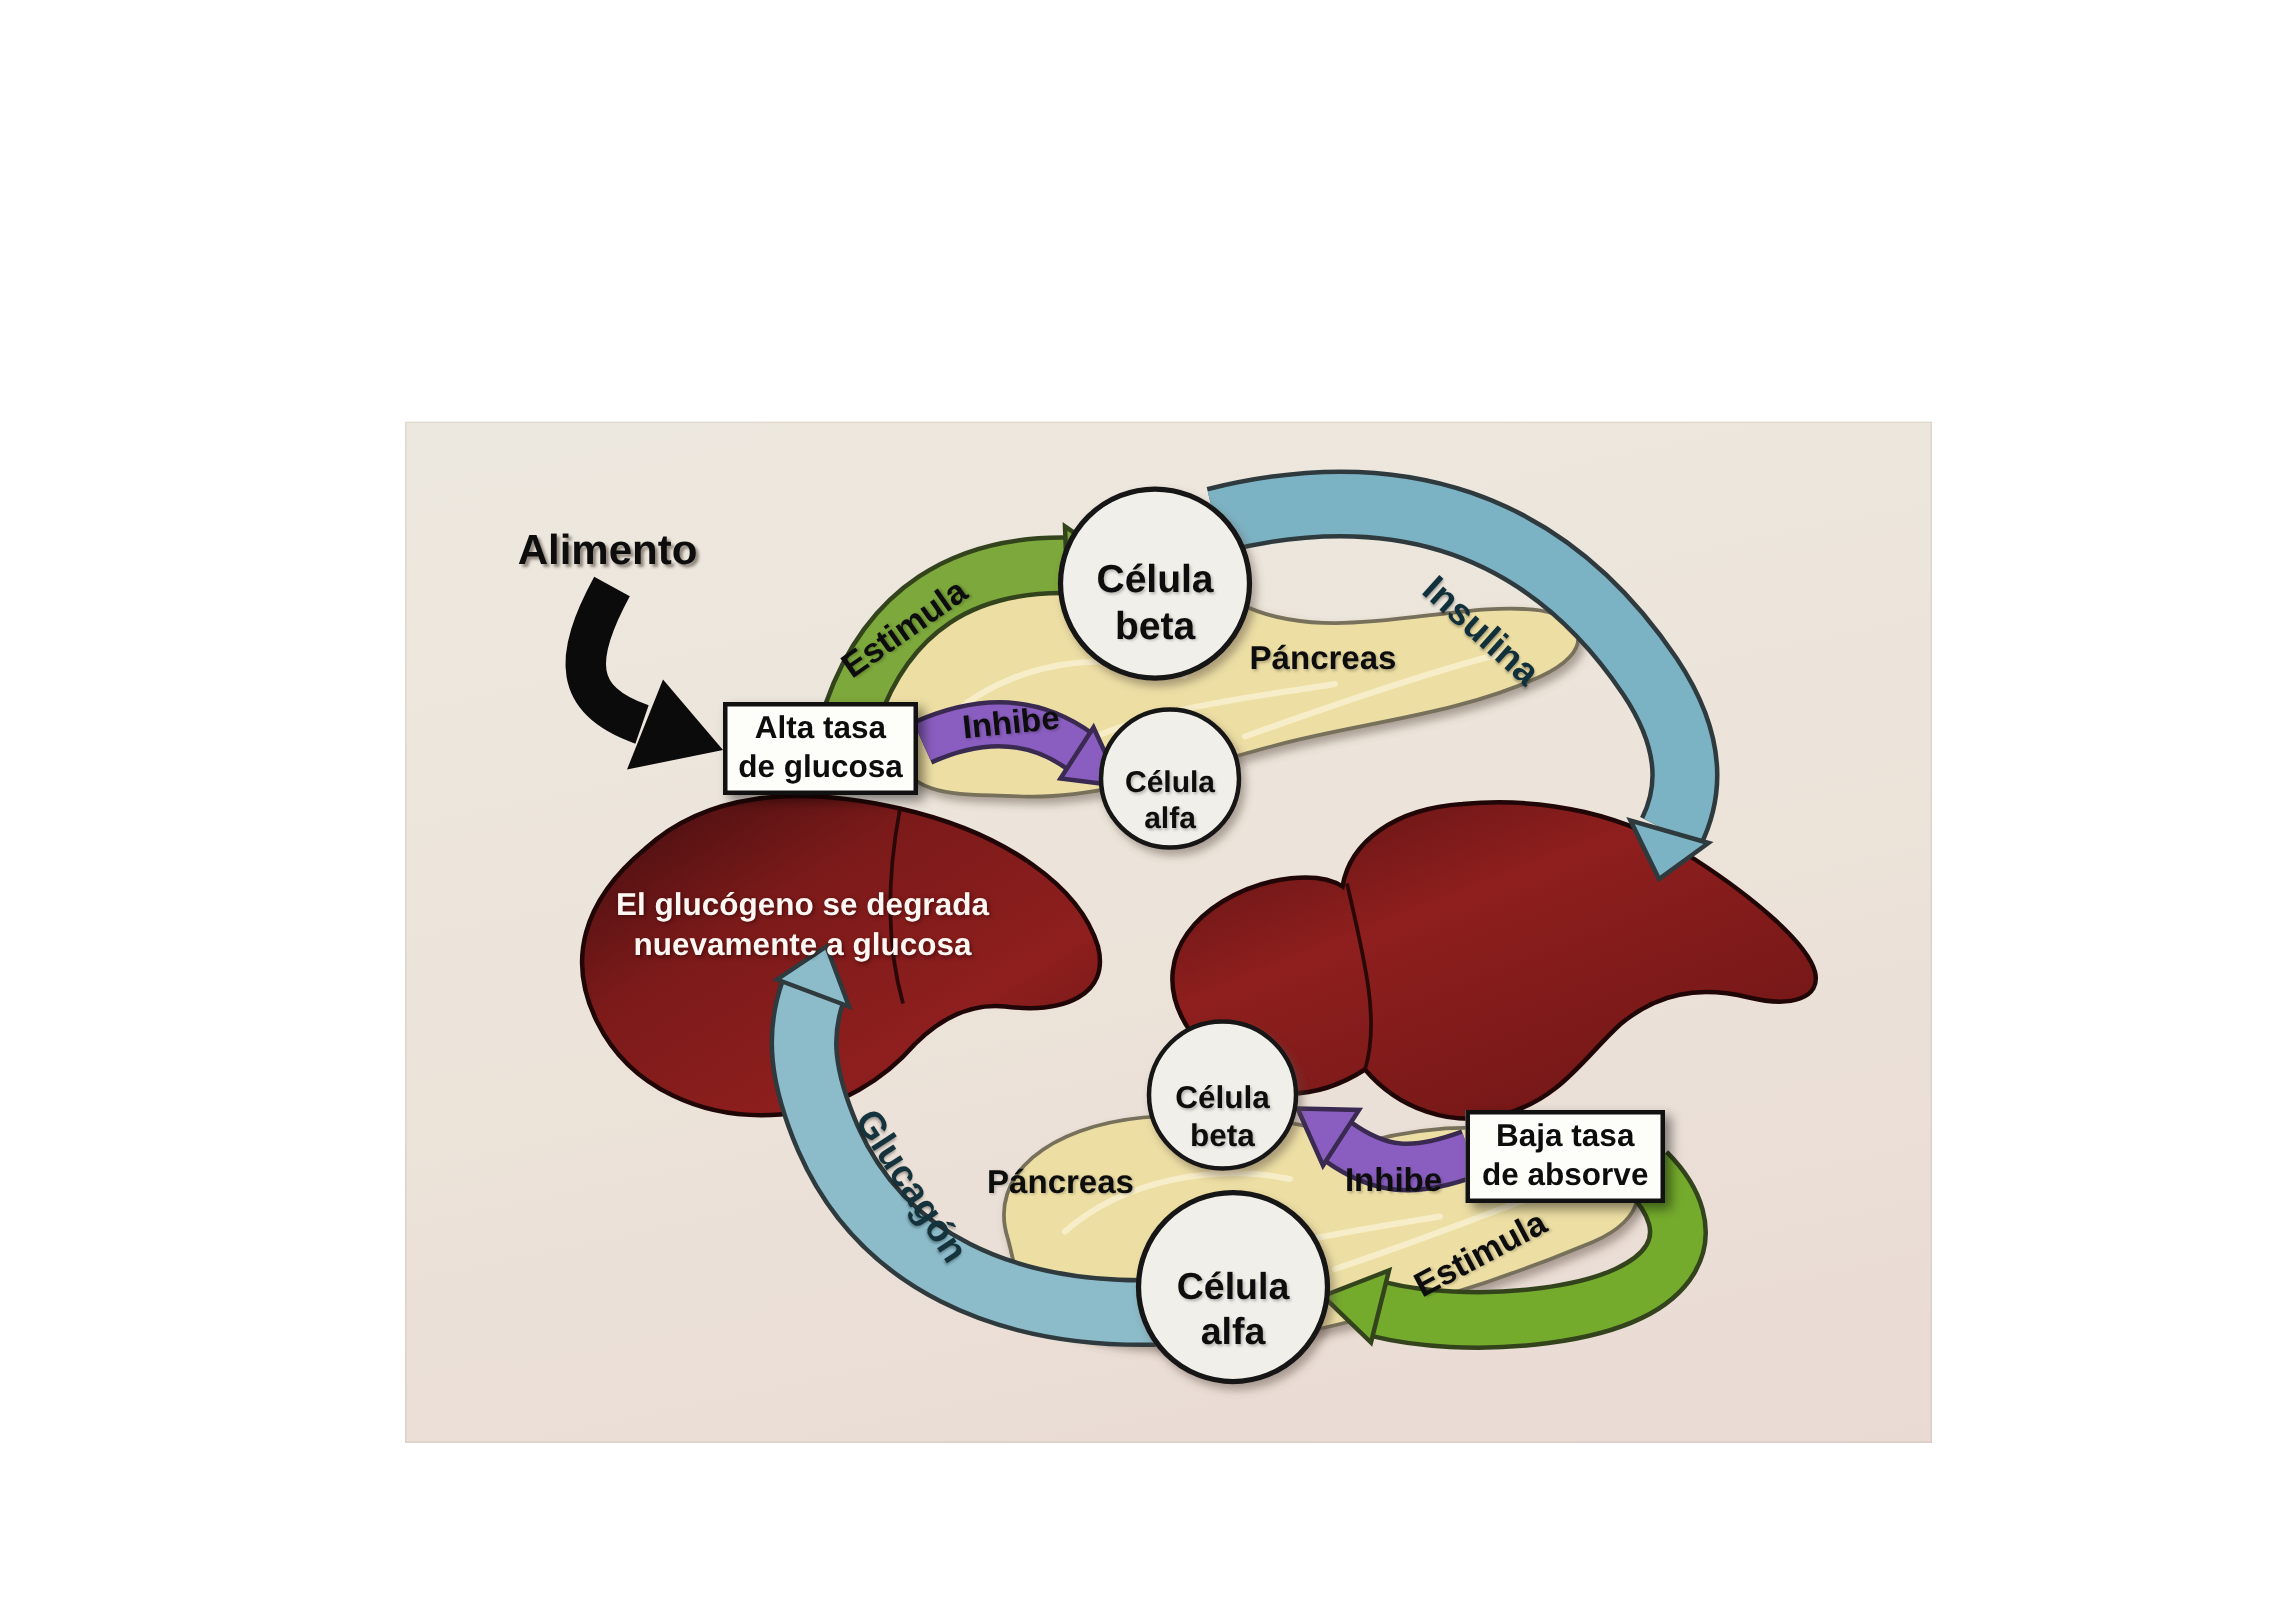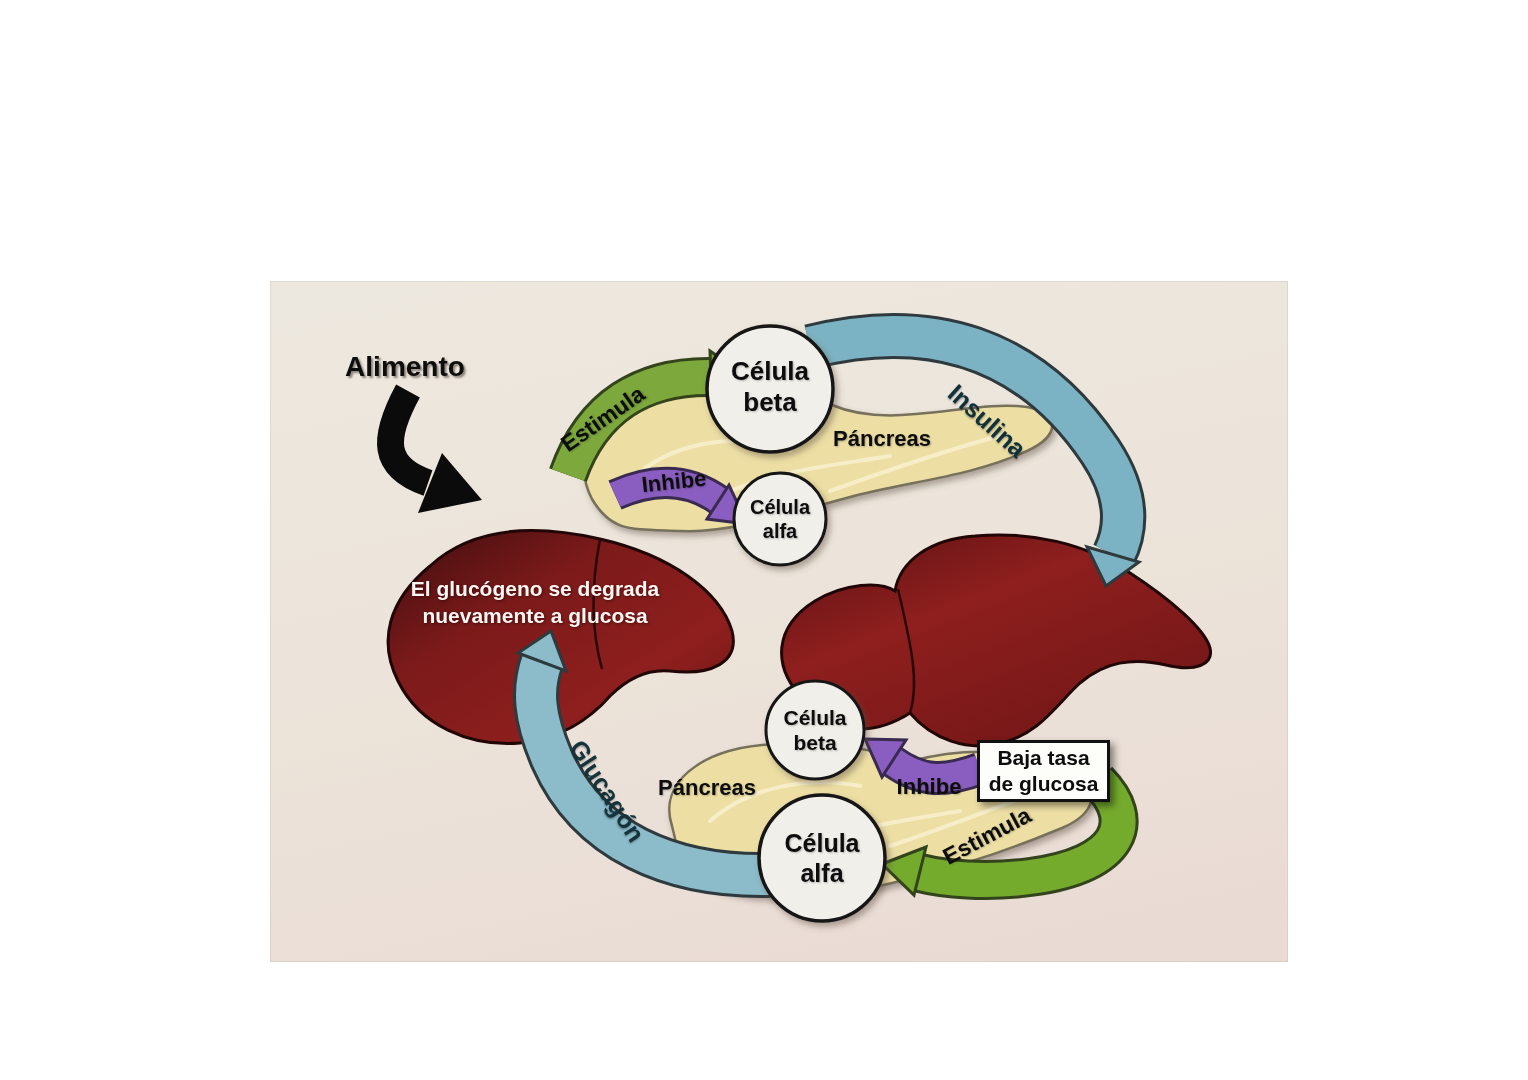--- a/index.html
+++ b/index.html
@@ -32,21 +32,21 @@
     position:absolute;left:270px;top:281px;width:1018px;height:681px;
     background:linear-gradient(168deg,#ede8df 0%,#ece4da 45%,var(--bg-cream2) 100%);
     box-shadow:inset 0 0 0 1px rgba(180,170,160,.25);
   }
   .diagram svg{position:absolute;left:0;top:0;}
   .lbl{
     position:absolute;transform:translate(-50%,-50%);
     color:var(--ink);font-weight:bold;text-align:center;white-space:nowrap;
     text-shadow:1px 1px 2px rgba(0,0,0,.25);
   }
-  .lbl.wrap{white-space:normal;}
+  .lbl.wrap{white-space:normal;margin-top:15px;}
   .lbl.white{color:#fdf7f3;text-shadow:1px 1px 3px rgba(40,0,0,.6);}
   .tagbox{
     position:absolute;display:flex;align-items:center;justify-content:center;
     background:#fdfdfa;border:3px solid #111;box-shadow:4px 4px 7px rgba(0,0,0,.45);
     color:var(--ink);font-weight:bold;font-size:21px;line-height:1.25;text-align:center;
     padding:2px 6px;
   }
   
   .alimento{left:135px;top:86px;font-size:28px;text-shadow:2px 2px 2px rgba(120,110,100,.8);}
   .estimula-top{left:333px;top:138px;font-size:23px;transform:translate(-50%,-50%) rotate(-35deg);}
@@ -170,34 +170,37 @@
     <g filter="url(#ds)">
       <circle cx="500" cy="108" r="63" fill="#f1efe9" stroke="#141414" stroke-width="3.5"></circle>
       <circle cx="510" cy="238" r="46" fill="#f1efe9" stroke="#141414" stroke-width="3"></circle>
       <circle cx="545" cy="449" r="49" fill="#f1efe9" stroke="#141414" stroke-width="3"></circle>
       <circle cx="552" cy="577" r="63" fill="#f1efe9" stroke="#141414" stroke-width="3.5"></circle>
     </g>
   </svg>
 
   <div class="lbl alimento">Alimento</div>
 
+  <div class="tagbox alta-box">
+    <span class="wrap">Alta tasa de glucosa</span>
+  </div>
 
   <div class="lbl estimula-top">Estimula</div>
   <div class="lbl inhibe-top">Inhibe</div>
   <div class="lbl wrap celula-beta-top">Célula beta</div>
   <div class="lbl pancreas-top">Páncreas</div>
   <div class="lbl wrap celula-alfa-top">Célula alfa</div>
   <div class="lbl insulina">Insulina</div>
 
   <div class="lbl white wrap left-liver-text">El glucógeno se degrada nuevamente a glucosa</div>
 
   <div class="lbl glucagon">Glucagón</div>
   <div class="lbl pancreas-bottom">Páncreas</div>
   <div class="lbl wrap celula-beta-bottom">Célula beta</div>
   <div class="lbl wrap celula-alfa-bottom">Célula alfa</div>
 
   <div class="tagbox baja-box">
-    <span class="wrap">Baja tasa de glucosa</span>
+    <span class="wrap">Baja tasa de absorve</span>
   </div>
 
   <div class="lbl inhibe-bottom">Inhibe</div>
   <div class="lbl estimula-bottom">Estimula</div>
 </div>
 
 </body></html>

